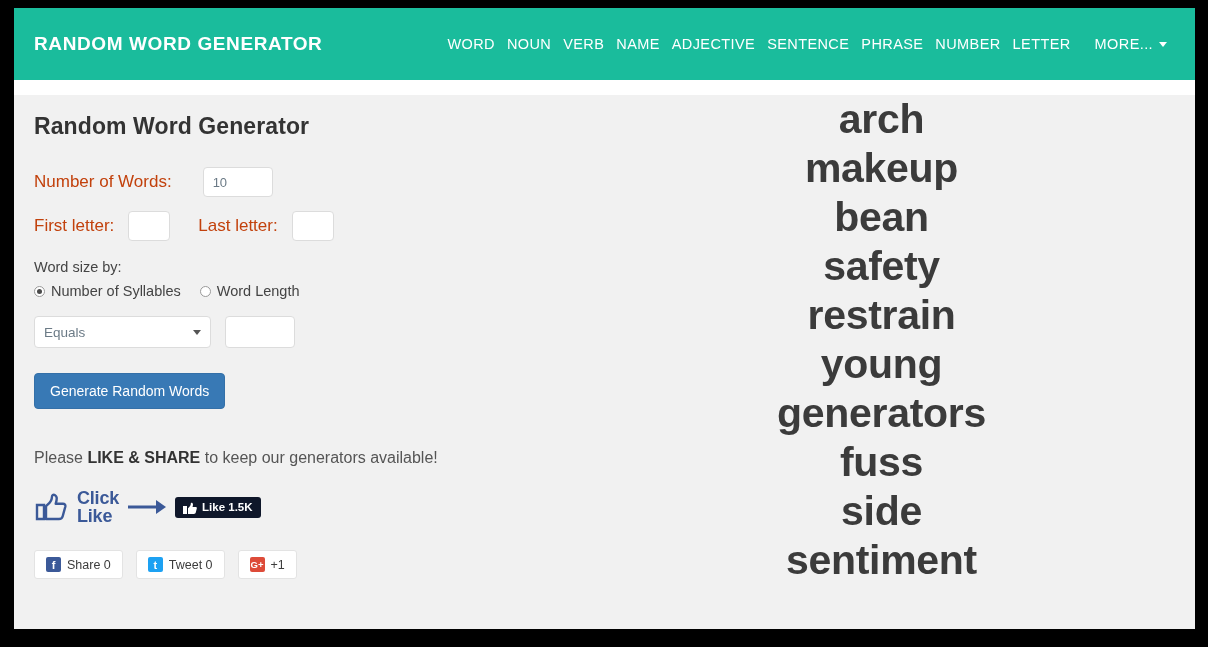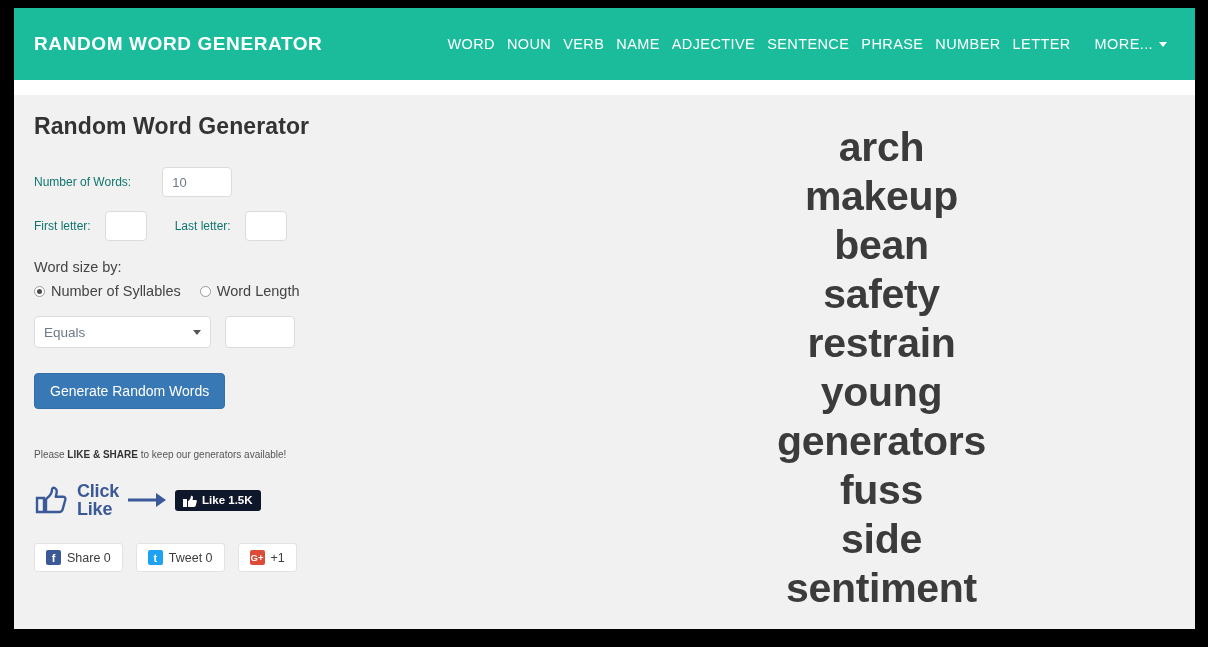--- a/index.html
+++ b/index.html
@@ -92,22 +92,22 @@
   }
 
   
   .form-area { margin-top: 27px; }
   .form-row {
     display: flex;
     align-items: center;
     margin-bottom: 14px;
   }
   .field-label {
-    font-size: 12px;
-    color: #0f766e;
+    font-size: 17px;
+    color: #c2410c;
   }
   .txt-input {
     background: #ffffff;
     border: 1px solid #dcdcdc;
     border-radius: 4px;
     height: 30px;
     font-size: 13px;
     color: #6b7a86;
     padding: 0 9px;
     font-family: "Liberation Sans", sans-serif;
@@ -181,21 +181,21 @@
     color: #ffffff;
     font-size: 14px;
     padding: 9px 15px;
     cursor: pointer;
     font-family: "Liberation Sans", sans-serif;
     margin-top: 9px;
   }
 
   
   .like-note {
-    font-size: 10px;
+    font-size: 16px;
     color: #555555;
     margin-top: 40px;
   }
   .like-note b { color: #333333; }
 
   .clicklike-row {
     display: flex;
     align-items: center;
     margin-top: 22px;
     gap: 7px;
@@ -252,21 +252,21 @@
     font-weight: bold;
     flex: none;
   }
   .ic-fb { background: #3b5998; }
   .ic-tw { background: #1da1f2; }
   .ic-gp { background: #dd4b39; font-size: 9.5px; }
 
   
   .words-panel {
     position: absolute;
-    left: 570px; top: 28px;
+    left: 570px; top: 0;
     width: 595px;
     text-align: center;
   }
   .word {
     font-size: 41px;
     font-weight: bold;
     color: #3b3b3b;
     line-height: 49px;
     letter-spacing: -0.3px;
   }

